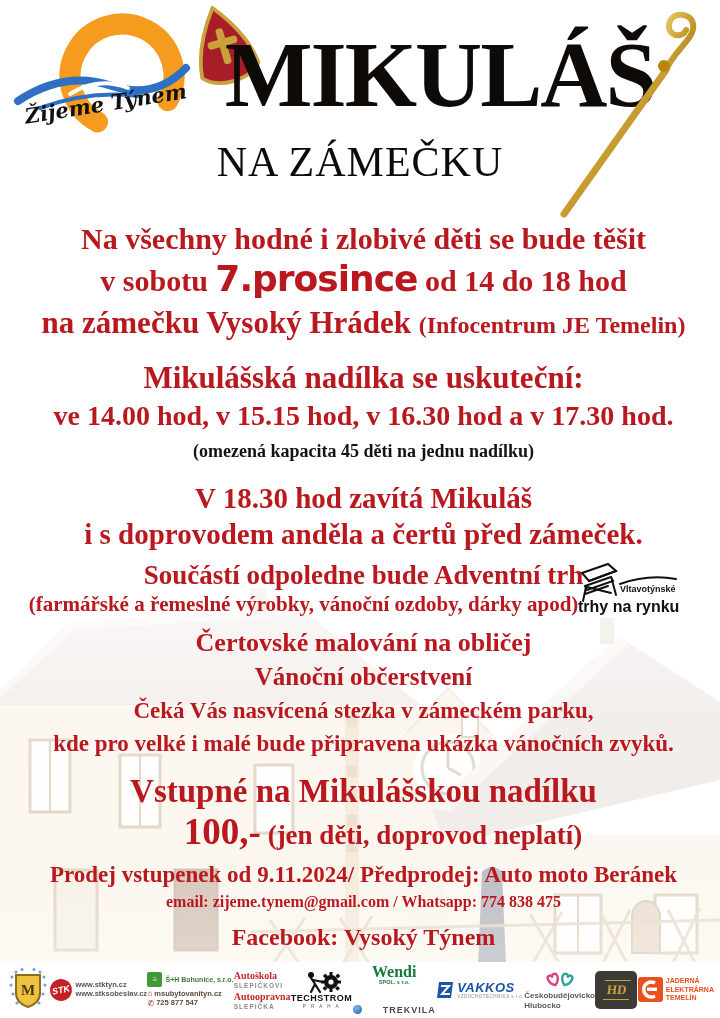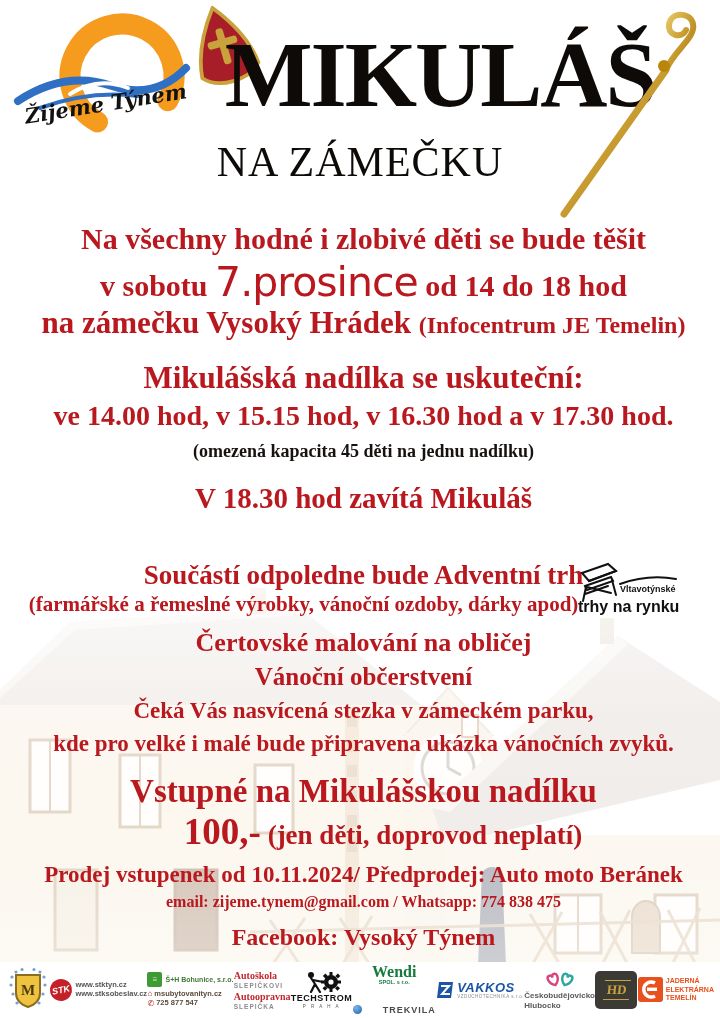--- a/index.html
+++ b/index.html
@@ -29,21 +29,21 @@
   }
   .subtitle{
     position:absolute;left:0;right:0;top:138px;text-align:center;
     font-size:42px;color:#0d0a08;letter-spacing:1px;font-weight:400;
   }
   .crozier{position:absolute;left:550px;top:8px;width:160px;height:210px;}
   
   .line{position:absolute;left:0;right:0;text-align:center;color:var(--red);
     font-weight:700;white-space:nowrap;margin-left:7px;}
   .black{color:var(--black);}
-  .date-big{font-family:"DejaVu Sans",sans-serif;font-size:41px;font-weight:400;letter-spacing:-1px;}
+  .date-big{font-family:"DejaVu Sans",sans-serif;font-size:36px;font-weight:700;letter-spacing:-1px;}
   
   .trhy{position:absolute;left:578px;top:562px;width:100px;height:64px;}
   .trhy .top{position:absolute;left:42px;top:22px;font-family:"Liberation Sans",sans-serif;
     font-weight:700;font-size:9px;color:#111;}
   .trhy .bottom{position:absolute;left:0px;top:36px;font-family:"Liberation Sans",sans-serif;
     font-weight:700;font-size:16px;color:#111;white-space:nowrap;}
   
   .sponsors{position:absolute;left:0;bottom:0;width:720px;height:56px;background:#fff;
     display:flex;align-items:center;justify-content:space-between;padding:0 6px;box-sizing:border-box;
     font-family:"Liberation Sans",sans-serif;}
@@ -173,20 +173,21 @@
 
   <div class="line" style="top:222px;font-size:30px;">Na všechny hodné i zlobivé děti se bude těšit</div>
   <div class="line" style="top:258px;font-size:30px;"><span>v sobotu </span><span class="date-big">7.prosince</span><span> od 14 do 18 hod</span></div>
   <div class="line" style="top:305px;font-size:31px;"><span>na zámečku Vysoký Hrádek </span><span style="font-size:24px;">(Infocentrum JE Temelin)</span></div>
 
   <div class="line" style="top:360px;font-size:31px;">Mikulášská nadílka se uskuteční:</div>
   <div class="line" style="top:400px;font-size:28px;">ve 14.00 hod, v 15.15 hod, v 16.30 hod a v 17.30 hod.</div>
   <div class="line black" style="top:441px;font-size:18px;">(omezená kapacita 45 děti na jednu nadílku)</div>
 
   <div class="line" style="top:482px;font-size:29px;">V 18.30 hod zavítá Mikuláš</div>
+  <div class="line" style="top:518px;font-size:29px;">i s doprovodem anděla a čertů před zámeček.</div>
 
   <div class="line" style="top:560px;font-size:27px;">Součástí odpoledne bude Adventní trh</div>
   <div class="line" style="top:592px;font-size:21px;left:-60px;right:60px;">(farmářské a řemeslné výrobky, vánoční ozdoby, dárky apod)</div>
 
   <div class="trhy">
     <svg width="44" height="40" viewBox="0 0 44 40" style="position:absolute;left:0;top:0;">
       <g stroke="#111" stroke-width="2" fill="none" stroke-linecap="round">
         <polygon points="4,11 30,2 38,9 11,19"></polygon>
         <line x1="11" y1="19" x2="38" y2="9"></line>
         <polygon points="7,24 33,15 35,19 9,28"></polygon>
@@ -204,21 +205,21 @@
   </div>
 
   <div class="line" style="top:628px;font-size:26px;">Čertovské malování na obličej</div>
   <div class="line" style="top:663px;font-size:25px;">Vánoční občerstvení</div>
   <div class="line" style="top:698px;font-size:23px;">Čeká Vás nasvícená stezka v zámeckém parku,</div>
   <div class="line" style="top:731px;font-size:23px;">kde pro velké i malé bude připravena ukázka vánočních zvyků.</div>
 
   <div class="line" style="top:773px;font-size:33px;">Vstupné na Mikulášskou nadílku</div>
   <div class="line" style="top:810px;font-size:27px;padding-left:39px;"><span style="font-size:37px;">100,-</span><span> (jen děti, doprovod neplatí)</span></div>
 
-  <div class="line" style="top:862px;font-size:23px;">Prodej vstupenek od 10.11.2024/ Předprodej: Auto moto Beránek</div>
+  <div class="line" style="top:862px;font-size:23px;">Prodej vstupenek od 9.11.2024/ Předprodej: Auto moto Beránek</div>
   <div class="line" style="top:893px;font-size:16px;">email: zijeme.tynem@gmail.com / Whatsapp: 774 838 475</div>
   <div class="line" style="top:924px;font-size:24px;">Facebook: Vysoký Týnem</div>
 
   <div class="sponsors">
 
     <div class="sp">
       <svg width="44" height="46" viewBox="0 0 44 46">
         <g fill="#7a9ed8">
             <circle cx="6" cy="10" r="1.6"></circle>
             <circle cx="10" cy="5" r="1.6"></circle>

